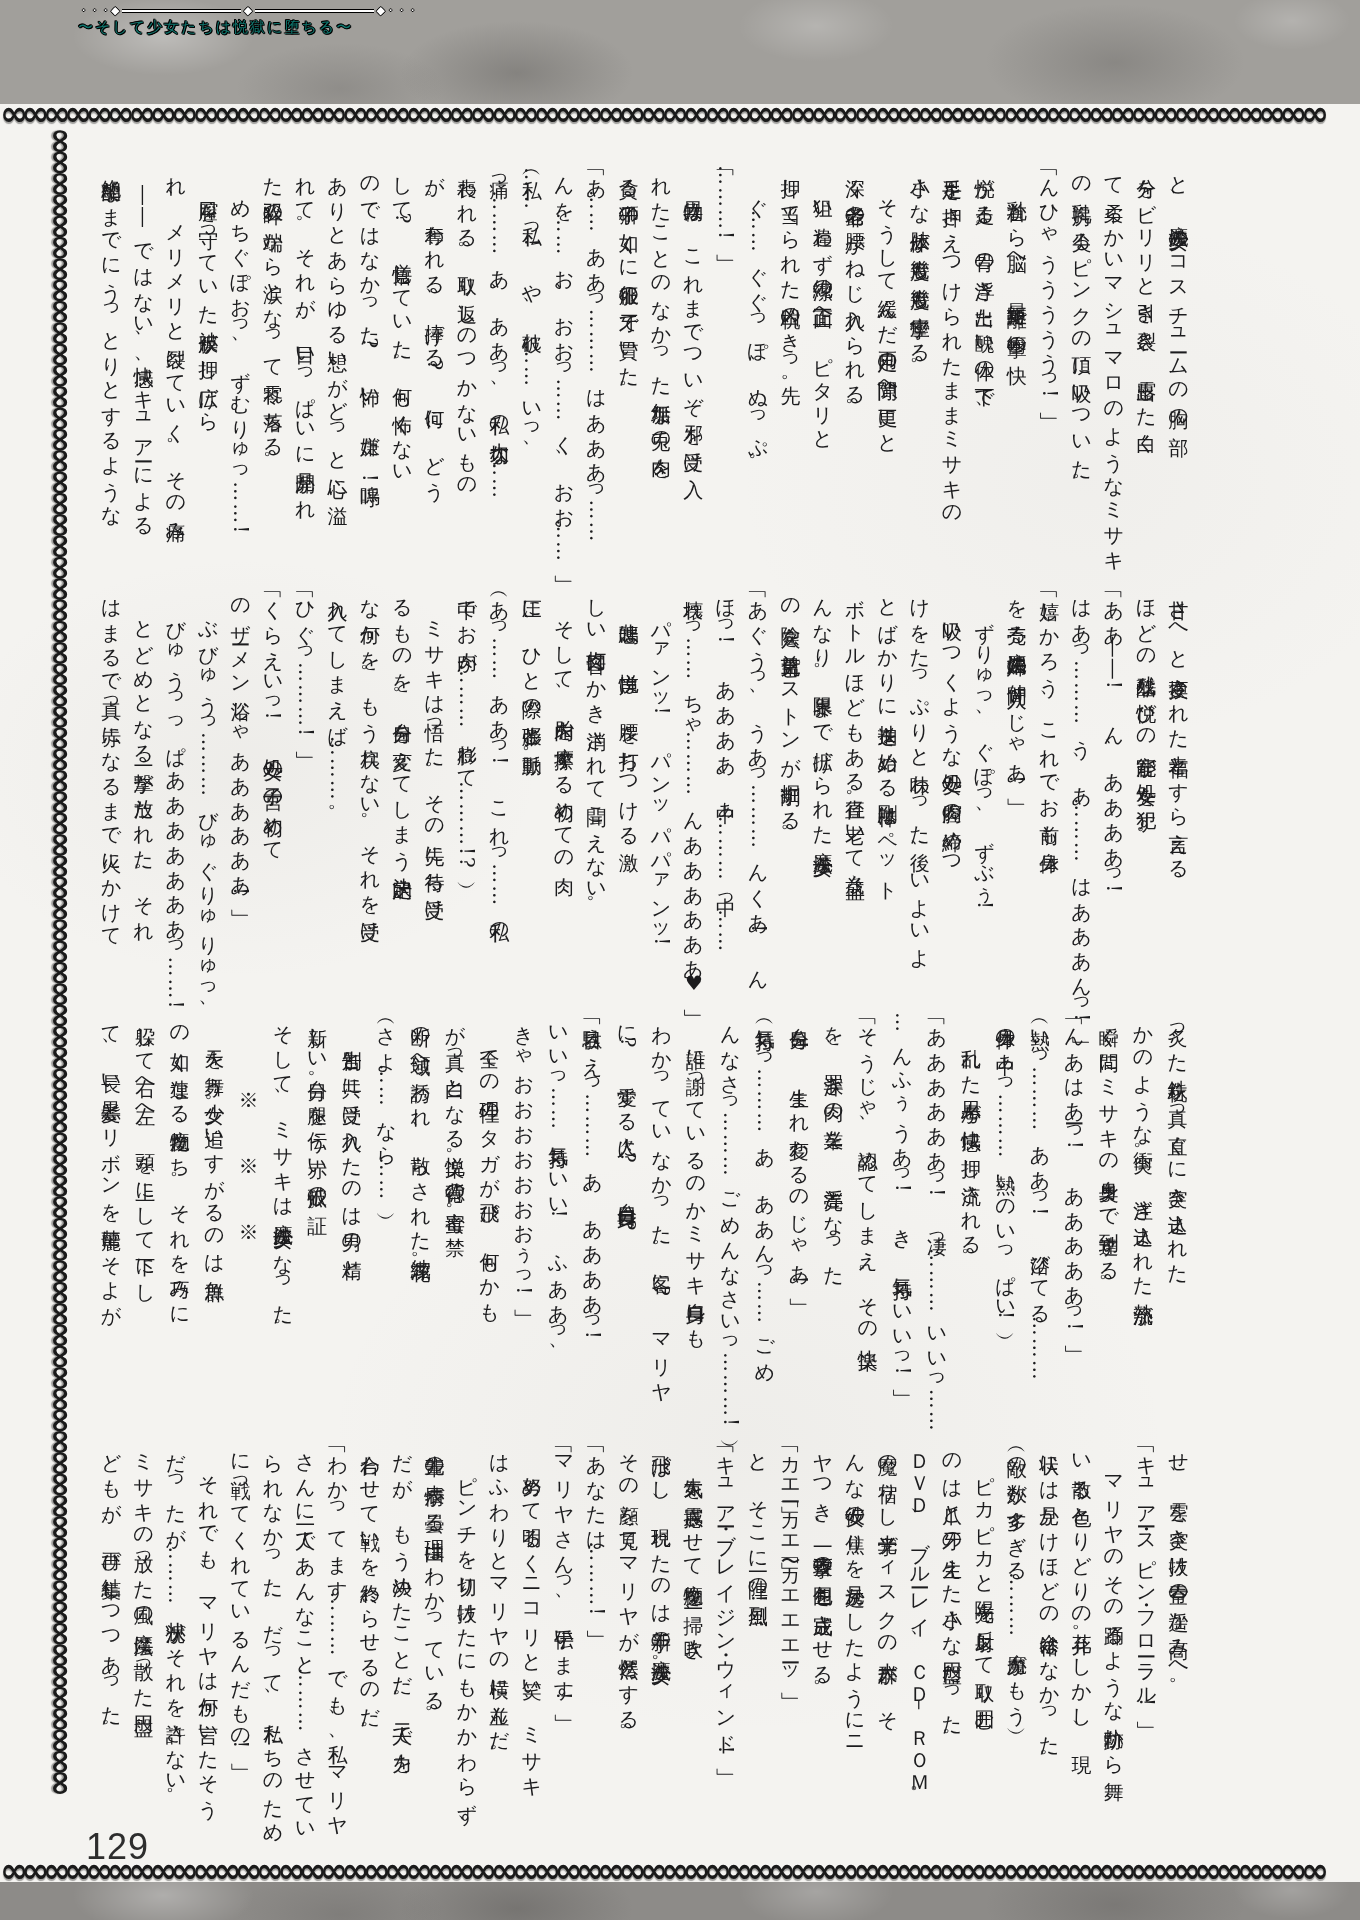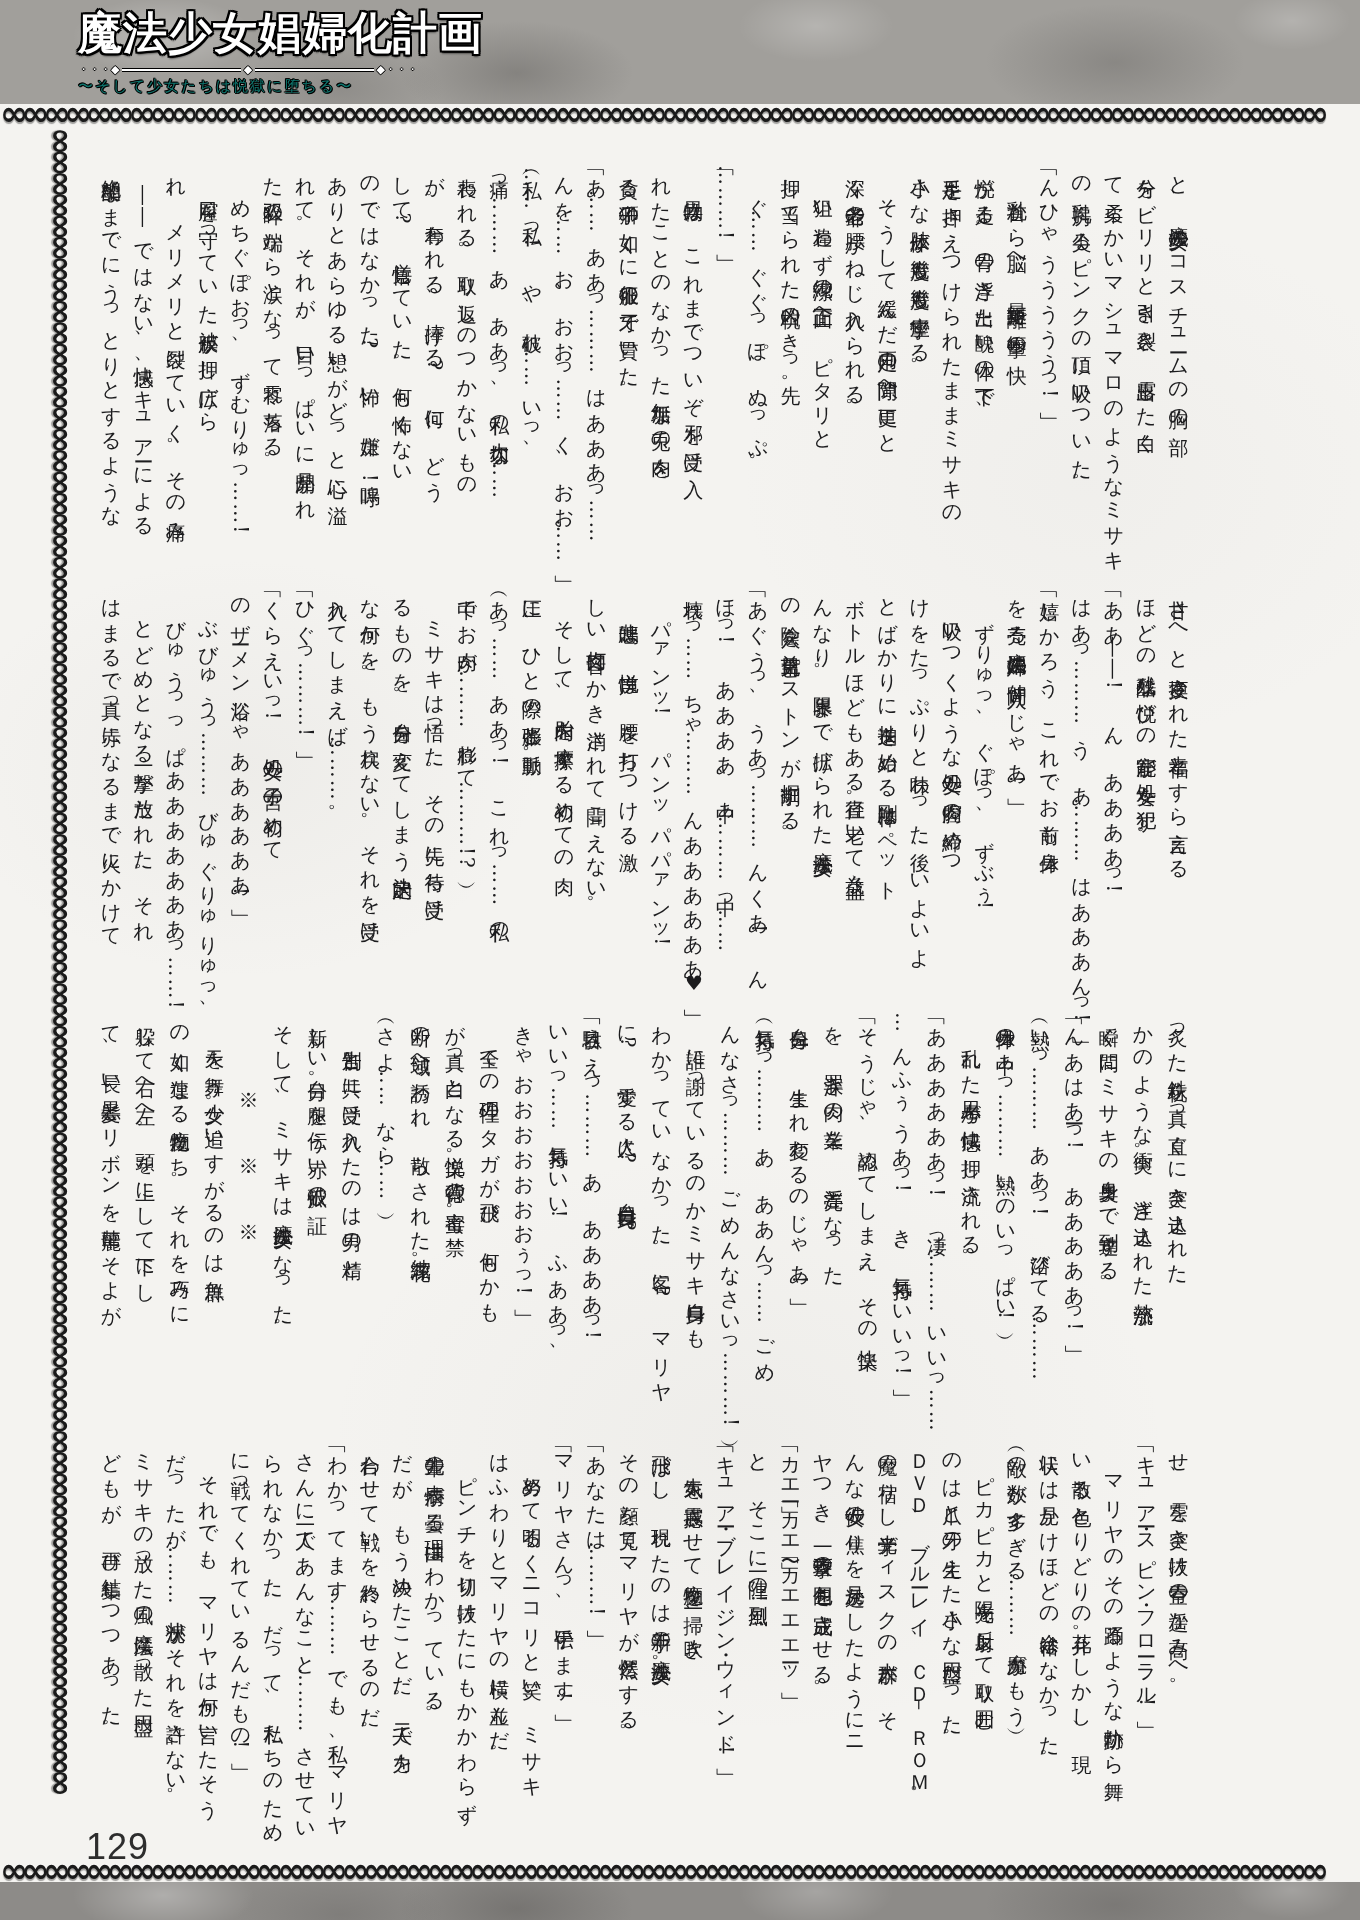--- a/index.html
+++ b/index.html
@@ -66,21 +66,20 @@
 </style>
 </head>
 <body>
 
 <div>
 
   <div class="texture texture-top"></div>
   <div class="texture texture-bottom"></div>
 
   <div class="header">
-    <div class="title">魔法少女娼婦化計画</div>
     <div class="divider">
       <span class="dot">・・・</span>
       <span class="dia">◆</span>
       <span class="line"></span>
       <span class="dia">◆</span>
       <span class="line"></span>
       <span class="dia">◆</span>
       <span class="dot">・・・</span>
     </div>
     <div class="subtitle">〜そして少女たちは悦獄に堕ちる〜</div>

